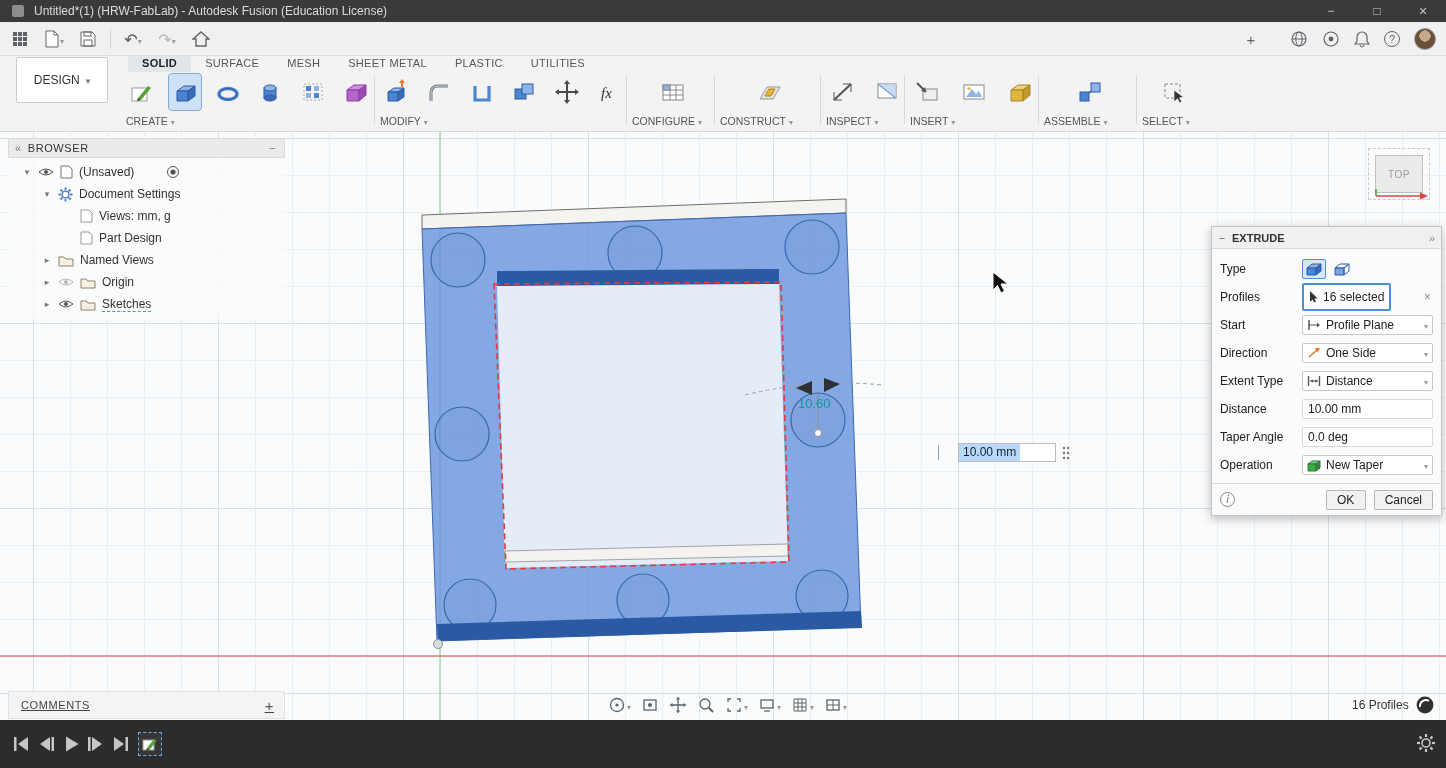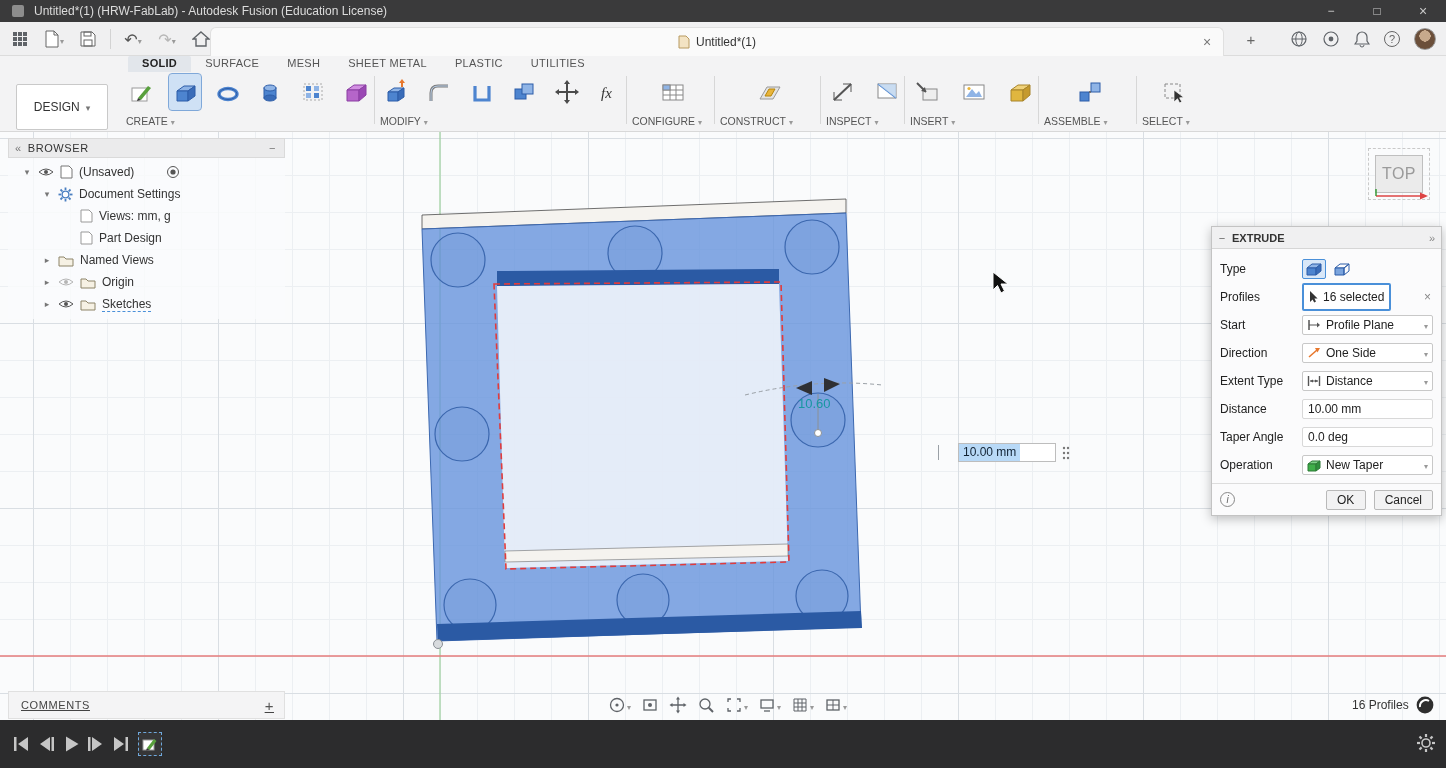--- a/index.html
+++ b/index.html
@@ -28,21 +28,21 @@
   .tab-docicon { width:12px; height:14px; margin-right:6px; }
   .new-tab-btn { position:absolute; left:1242px; top:8px; width:18px; height:18px; display:flex; align-items:center; justify-content:center; color:#666; font-size:15px; }
   .g-plus::after{content:"+";}
   .ab-right { position:absolute; right:10px; top:0; height:34px; display:flex; align-items:center; gap:14px; }
   .round-q { width:16px; height:16px; border:1px solid #666; border-radius:50%; color:#666; font-size:11px; display:flex; align-items:center; justify-content:center; }
   .g-qm::after{content:"?";}
   .avatar { width:22px; height:22px; border-radius:50%; background:radial-gradient(circle at 50% 35%, #c7a98c 0 34%, #6b4f3a 35% 100%); border:1px solid #999; }
 
   
   .ribbon { position:absolute; left:0; top:56px; width:1446px; height:76px; background:#f3f3f4; border-bottom:1px solid #d8d8d8; }
-  .workspace-btn { position:absolute; left:16px; top:28px; width:92px; height:46px; background:#fff; border:1px solid #c9c9c9; border-radius:2px; display:flex; align-items:center; justify-content:center; gap:6px; font-size:12px; color:#333; }
+  .workspace-btn { position:absolute; left:16px; top:1px; width:92px; height:46px; background:#fff; border:1px solid #c9c9c9; border-radius:2px; display:flex; align-items:center; justify-content:center; gap:6px; font-size:12px; color:#333; }
   .rtabs { position:absolute; left:128px; top:0; height:16px; display:flex; font-size:11px; color:#555; }
   .rtab { padding:1px 14px; letter-spacing:.3px; }
   .rtab.active { background:#e2e6eb; color:#222; font-weight:bold; border-radius:2px 2px 0 0; }
   .grp { position:absolute; top:16px; height:58px; }
   .grp-tools { display:flex; justify-content:center; gap:10px; padding-top:2px; }
   .tool { width:36px; height:36px; display:flex; align-items:center; justify-content:center; border-radius:3px; }
   .tool.active { background:#cfe1f5; outline:1px solid #7fa8d9; }
   .grp-label { position:absolute; bottom:3px; left:0; right:0; text-align:left; font-size:10.5px; color:#555; }
   .grp-label .g-caret-sm::after{ margin-left:3px; }
   .rib-sep { position:absolute; top:20px; width:1px; height:48px; background:#d7d7d7; }
@@ -54,21 +54,21 @@
     background-image:
       linear-gradient(#d9dee3 1px, transparent 1px),
       linear-gradient(90deg, #d9dee3 1px, transparent 1px),
       linear-gradient(#eceff2 1px, transparent 1px),
       linear-gradient(90deg, #eceff2 1px, transparent 1px);
     background-size:185px 185px, 185px 185px, 37px 37px, 37px 37px;
     background-position:-3px 6px, 33px 0, -3px 6px, 33px 0; }
   .scene { position:absolute; inset:0; }
 
   .viewcube-wrap { position:absolute; left:1368px; top:16px; width:62px; height:52px; border:1px dashed #c9c9c9; display:flex; align-items:center; justify-content:center; }
-  .viewcube { width:48px; height:38px; background:#ebebeb; border:1px solid #bfbfbf; display:flex; align-items:center; justify-content:center; font-size:16px; color:#9a9a9a; letter-spacing:.5px; }
+  .viewcube { width:48px; height:38px; background:#ebebeb; border:1px solid #bfbfbf; display:flex; align-items:center; justify-content:center; font-size:10px; color:#9a9a9a; letter-spacing:.5px; }
   .triad { position:absolute; left:1372px; top:56px; }
 
   .float-input { position:absolute; left:958px; top:311px; width:98px; height:19px; background:#fff; border:1px solid #bdbdbd; display:flex; align-items:center; font-size:12px; color:#143; }
   .float-input .sel-text { background:#b8d9f7; padding:0 4px; line-height:17px; color:#123; }
   .drag-dots { position:absolute; left:1061px; top:312px; }
   .leader-tick { position:absolute; left:938px; top:313px; width:14px; height:15px; border-left:1px solid #9aa0a6; }
 
   .profiles-status { position:absolute; left:1352px; top:566px; font-size:12px; color:#333; }
   .fusion-badge { position:absolute; left:1416px; top:564px; }
 
@@ -179,27 +179,20 @@
           <span class="g-redo"></span>
           <span class="g-caret-sm"></span>
         </div>
       <div class="ab-btn">
         <svg width="18" height="16">
             <path d="M9,1 L17,8 H14 V15 H4 V8 H1 Z" fill="none" stroke="#5f6368" stroke-width="1.4"></path>
           </svg>
       </div>
     </div>
 
-    <div class="doc-tab">
-      <svg class="tab-docicon" width="12" height="14">
-          <path d="M1,1 h7 l3,3 v9 h-10 z" fill="#f3e3c3" stroke="#b89a60"></path>
-        </svg>
-      <span>Untitled*(1)</span>
-      <span class="tab-close g-close"></span>
-    </div>
     <div class="new-tab-btn g-plus"></div>
 
     <div class="ab-right">
       <svg width="18" height="18">
           <circle cx="9" cy="9" r="7" fill="none" stroke="#5f6368" stroke-width="1.2"></circle>
           <ellipse cx="9" cy="9" rx="3.2" ry="7" fill="none" stroke="#5f6368"></ellipse>
           <path d="M2,9 h14" stroke="#5f6368"></path>
         </svg>
       <svg width="18" height="18">
           <circle cx="9" cy="9" r="7" fill="none" stroke="#5f6368" stroke-width="1.2"></circle>

